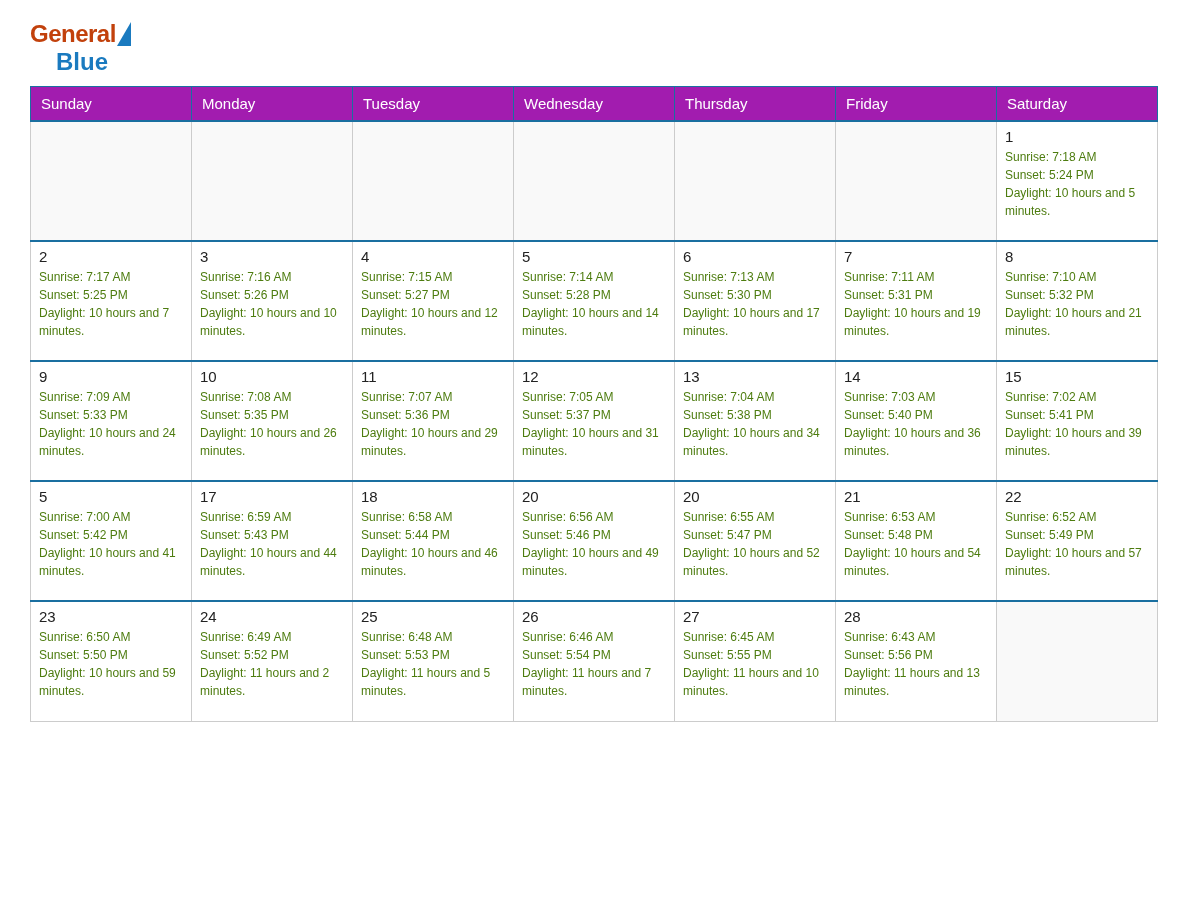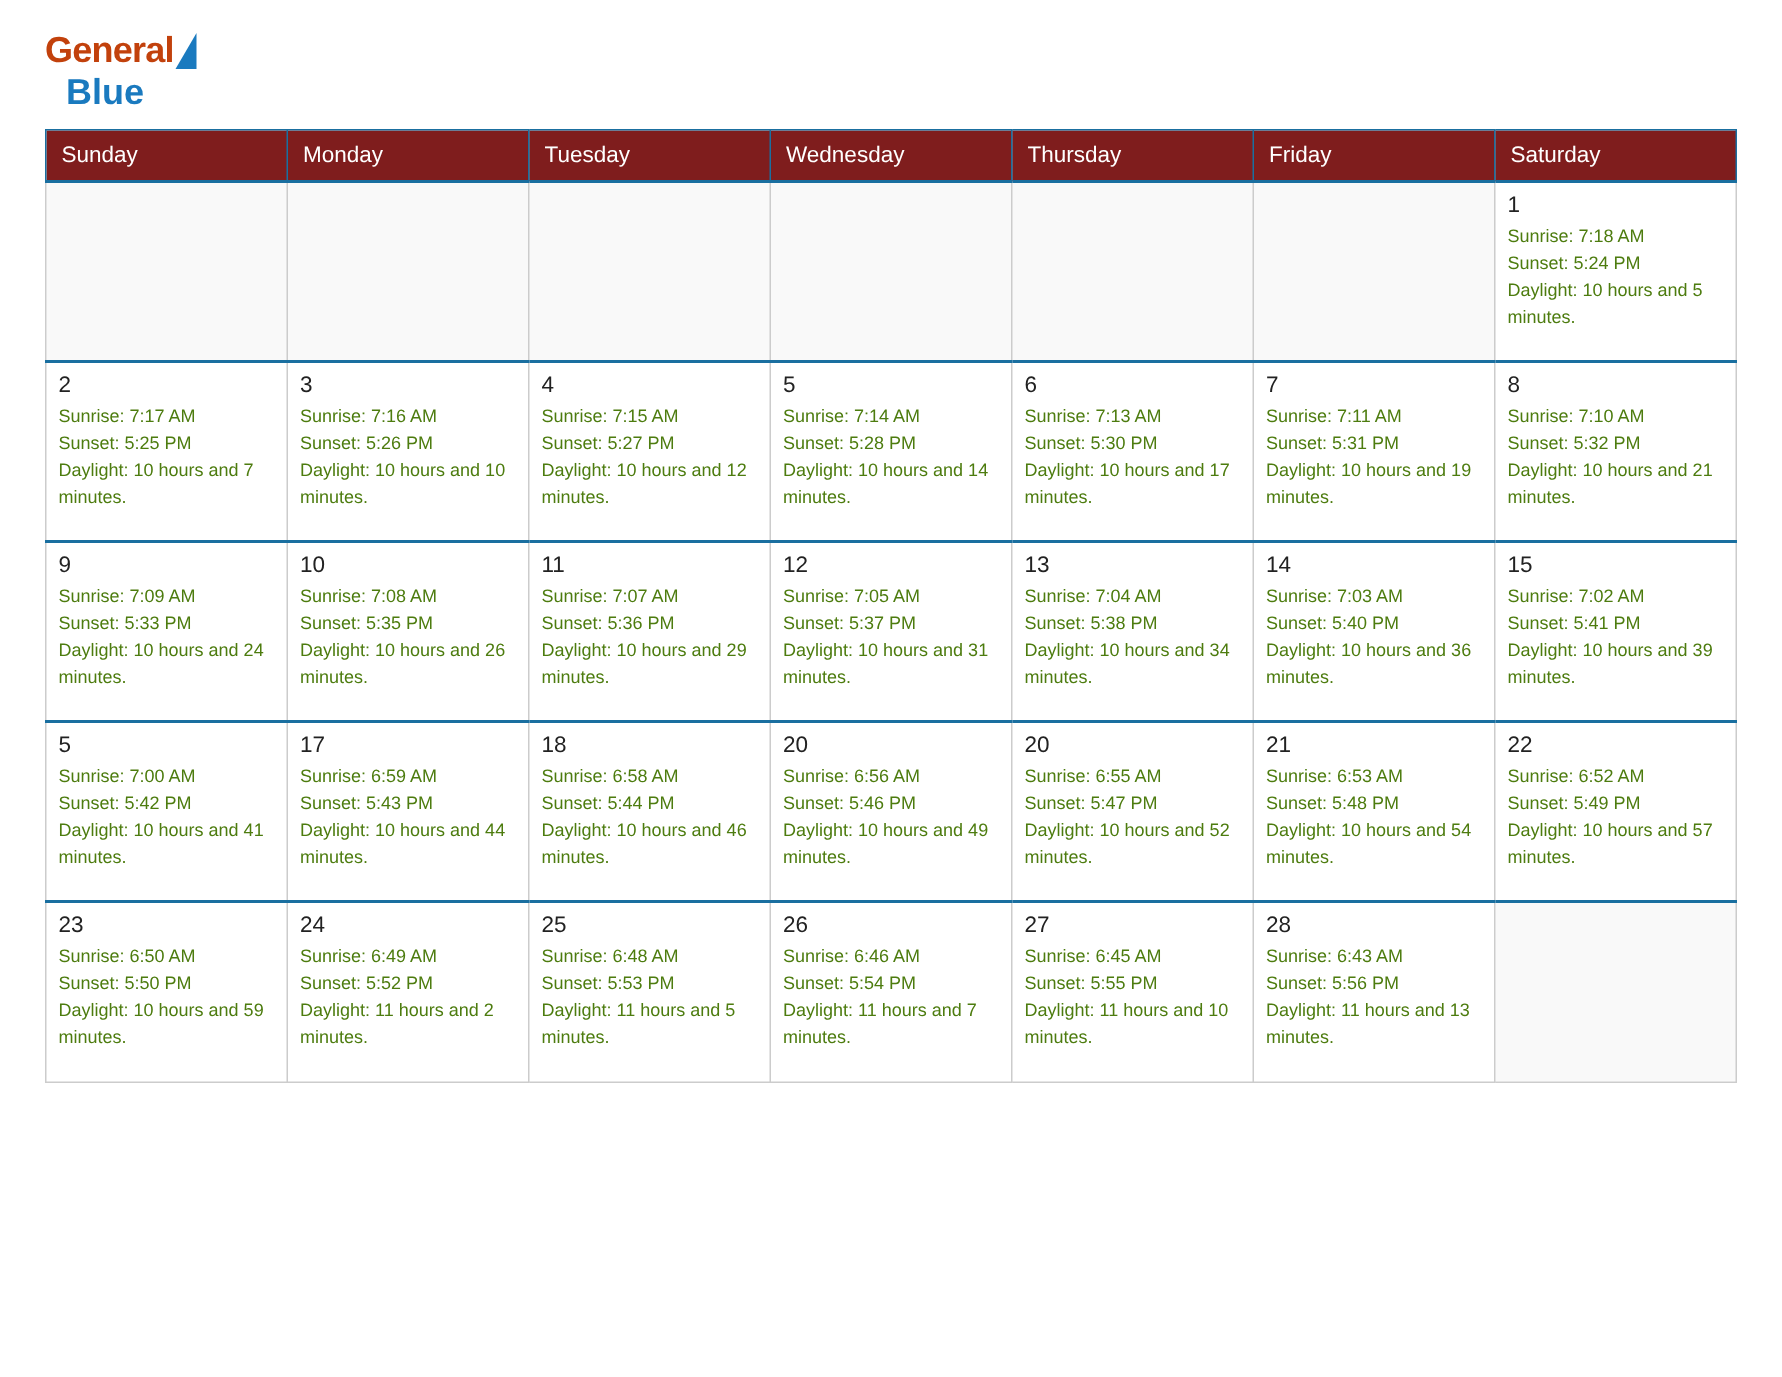--- a/index.html
+++ b/index.html
@@ -29,21 +29,21 @@
       font-size: 20px;
       color: #444;
       margin-top: 4px;
     }
     .calendar {
       width: 100%;
       border-collapse: collapse;
       margin-top: 10px;
     }
     .calendar th {
-      background-color: #7f1d1d;
+      background-color: #a21caf;
       color: #fff;
       font-size: 15px;
       font-weight: normal;
       padding: 8px 10px;
       text-align: left;
       border: 1px solid #1a6fa0;
     }
     .calendar td {
       vertical-align: top;
       padding: 6px 8px;
@@ -93,21 +93,21 @@
       border-style: solid;
       border-width: 0 0 24px 14px;
       border-color: transparent transparent #1a7abf transparent;
       margin-left: 1px;
       vertical-align: bottom;
     }
     .logo-text-blue {
       font-size: 24px;
       font-weight: bold;
       color: #1a7abf;
-      margin-left: 14px;
+      margin-left: 26px;
     }
   </style>
 </head>
 <body>
 
 <div class="header">
   <div class="logo-wrapper">
     <div class="logo-row">
       <span class="logo-text-general">General</span>
       <span class="logo-chevron"></span>

